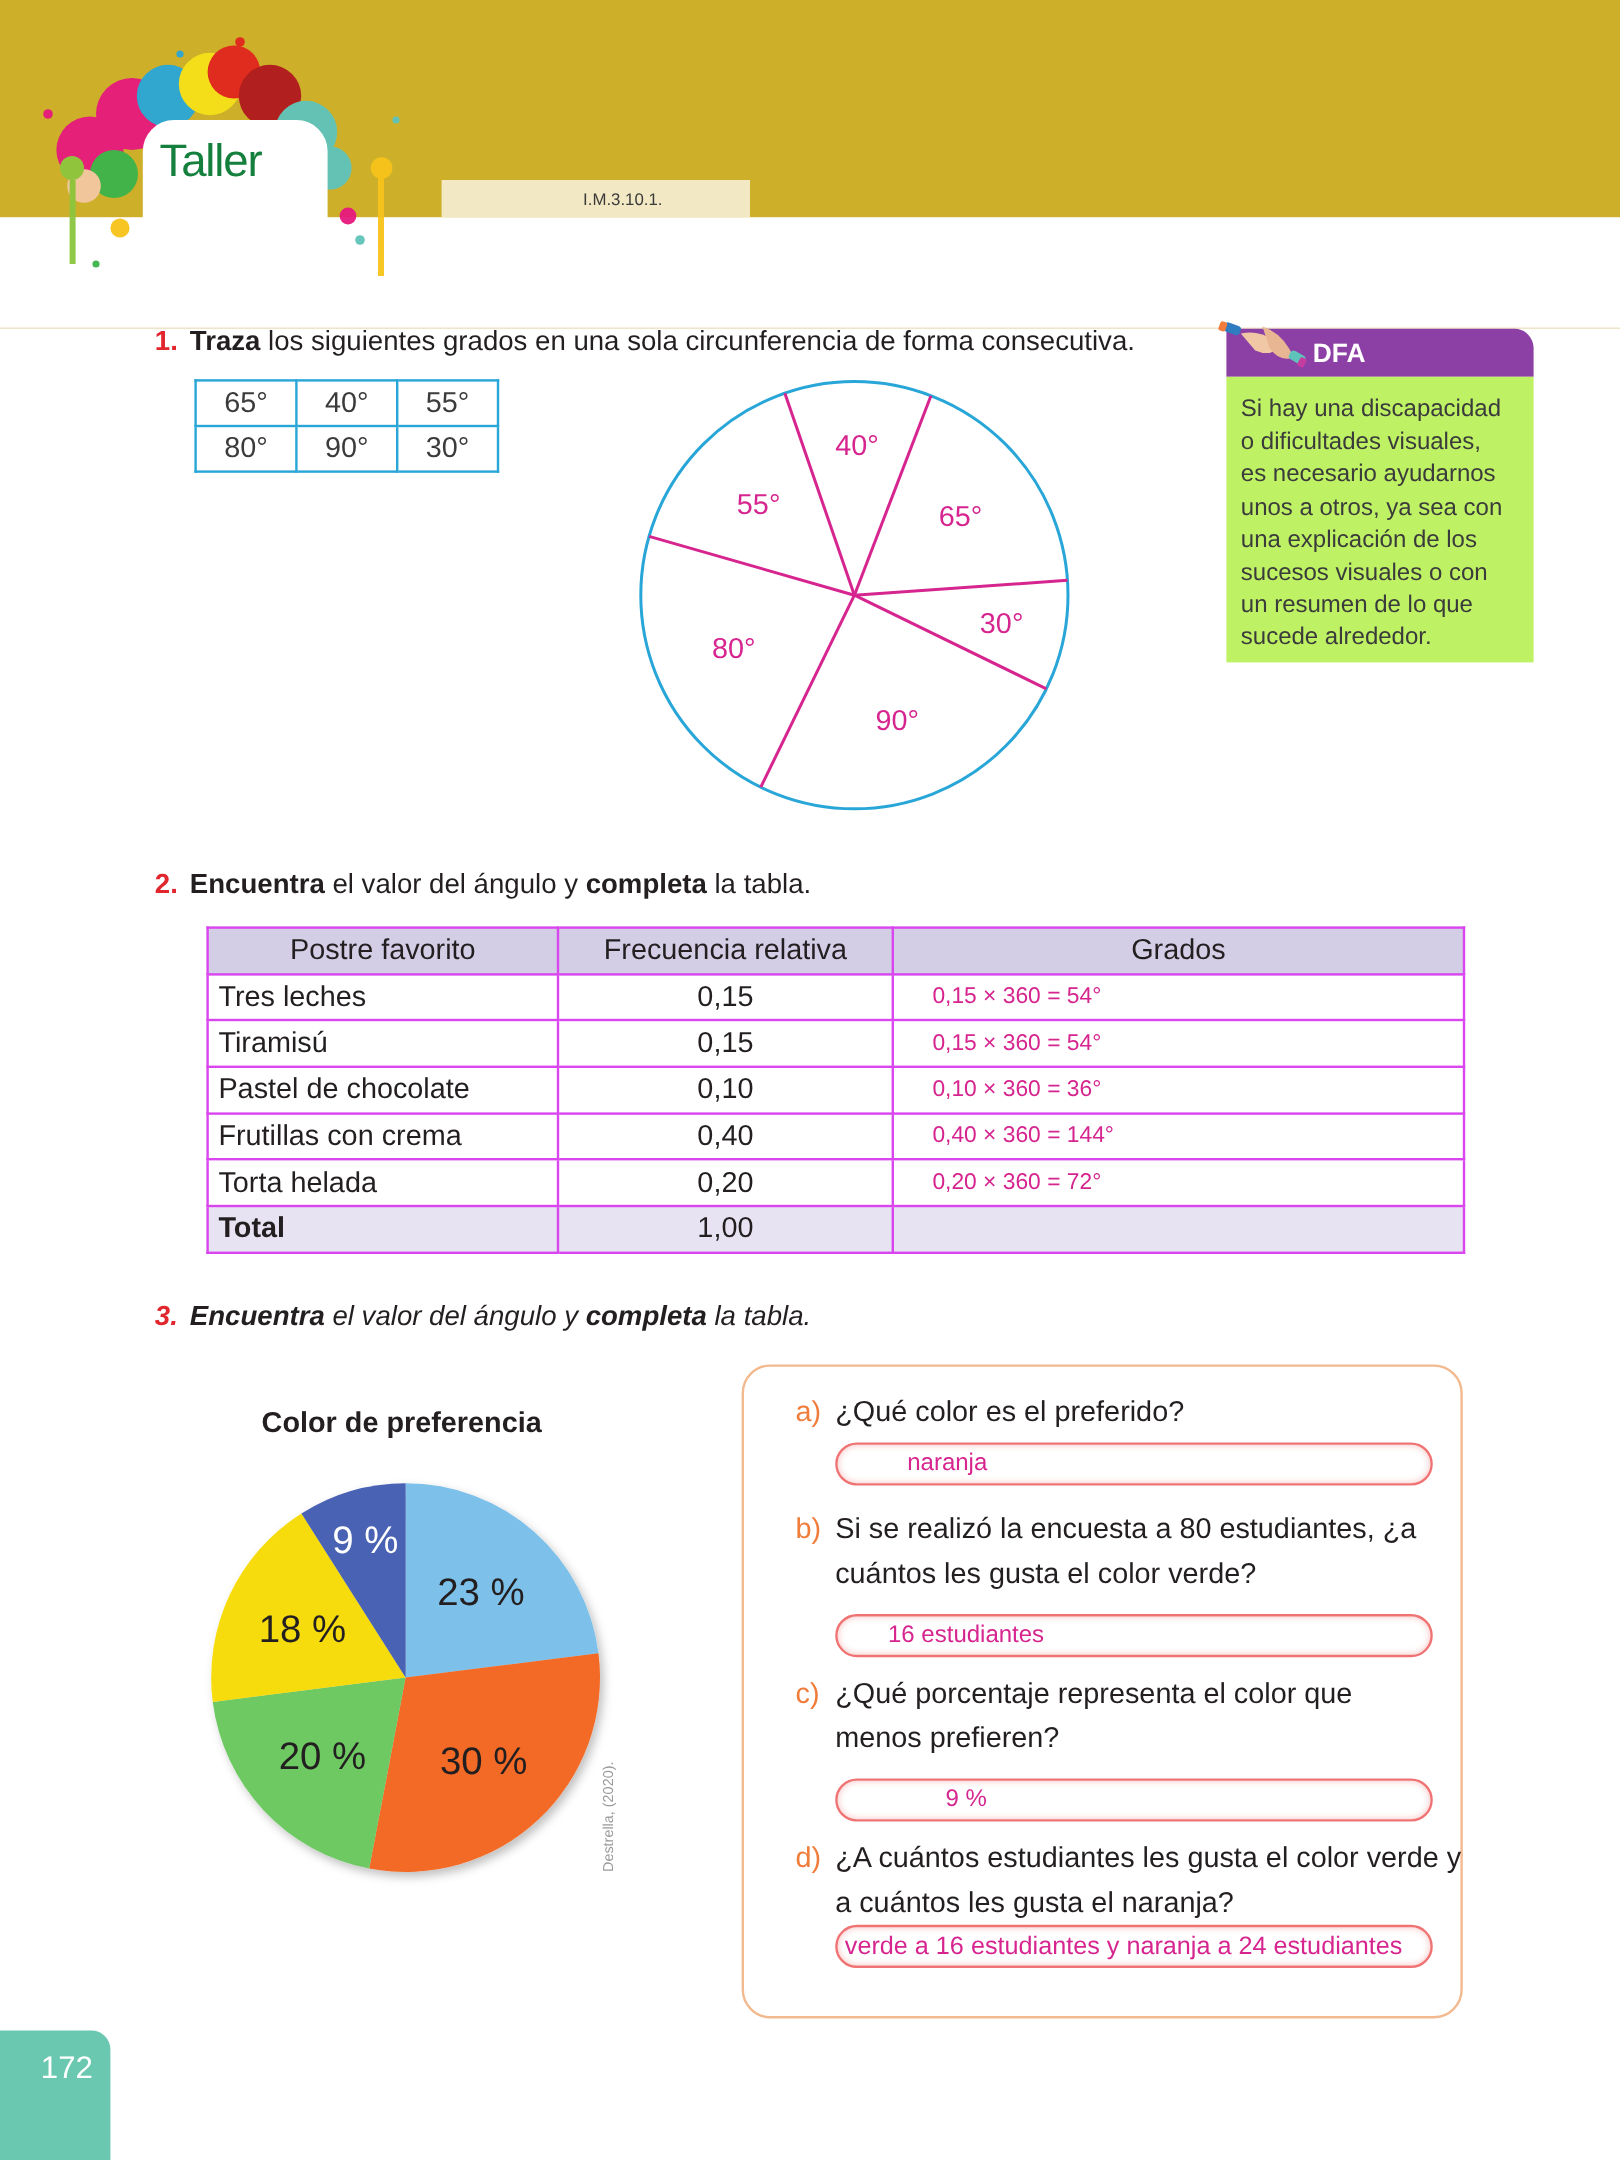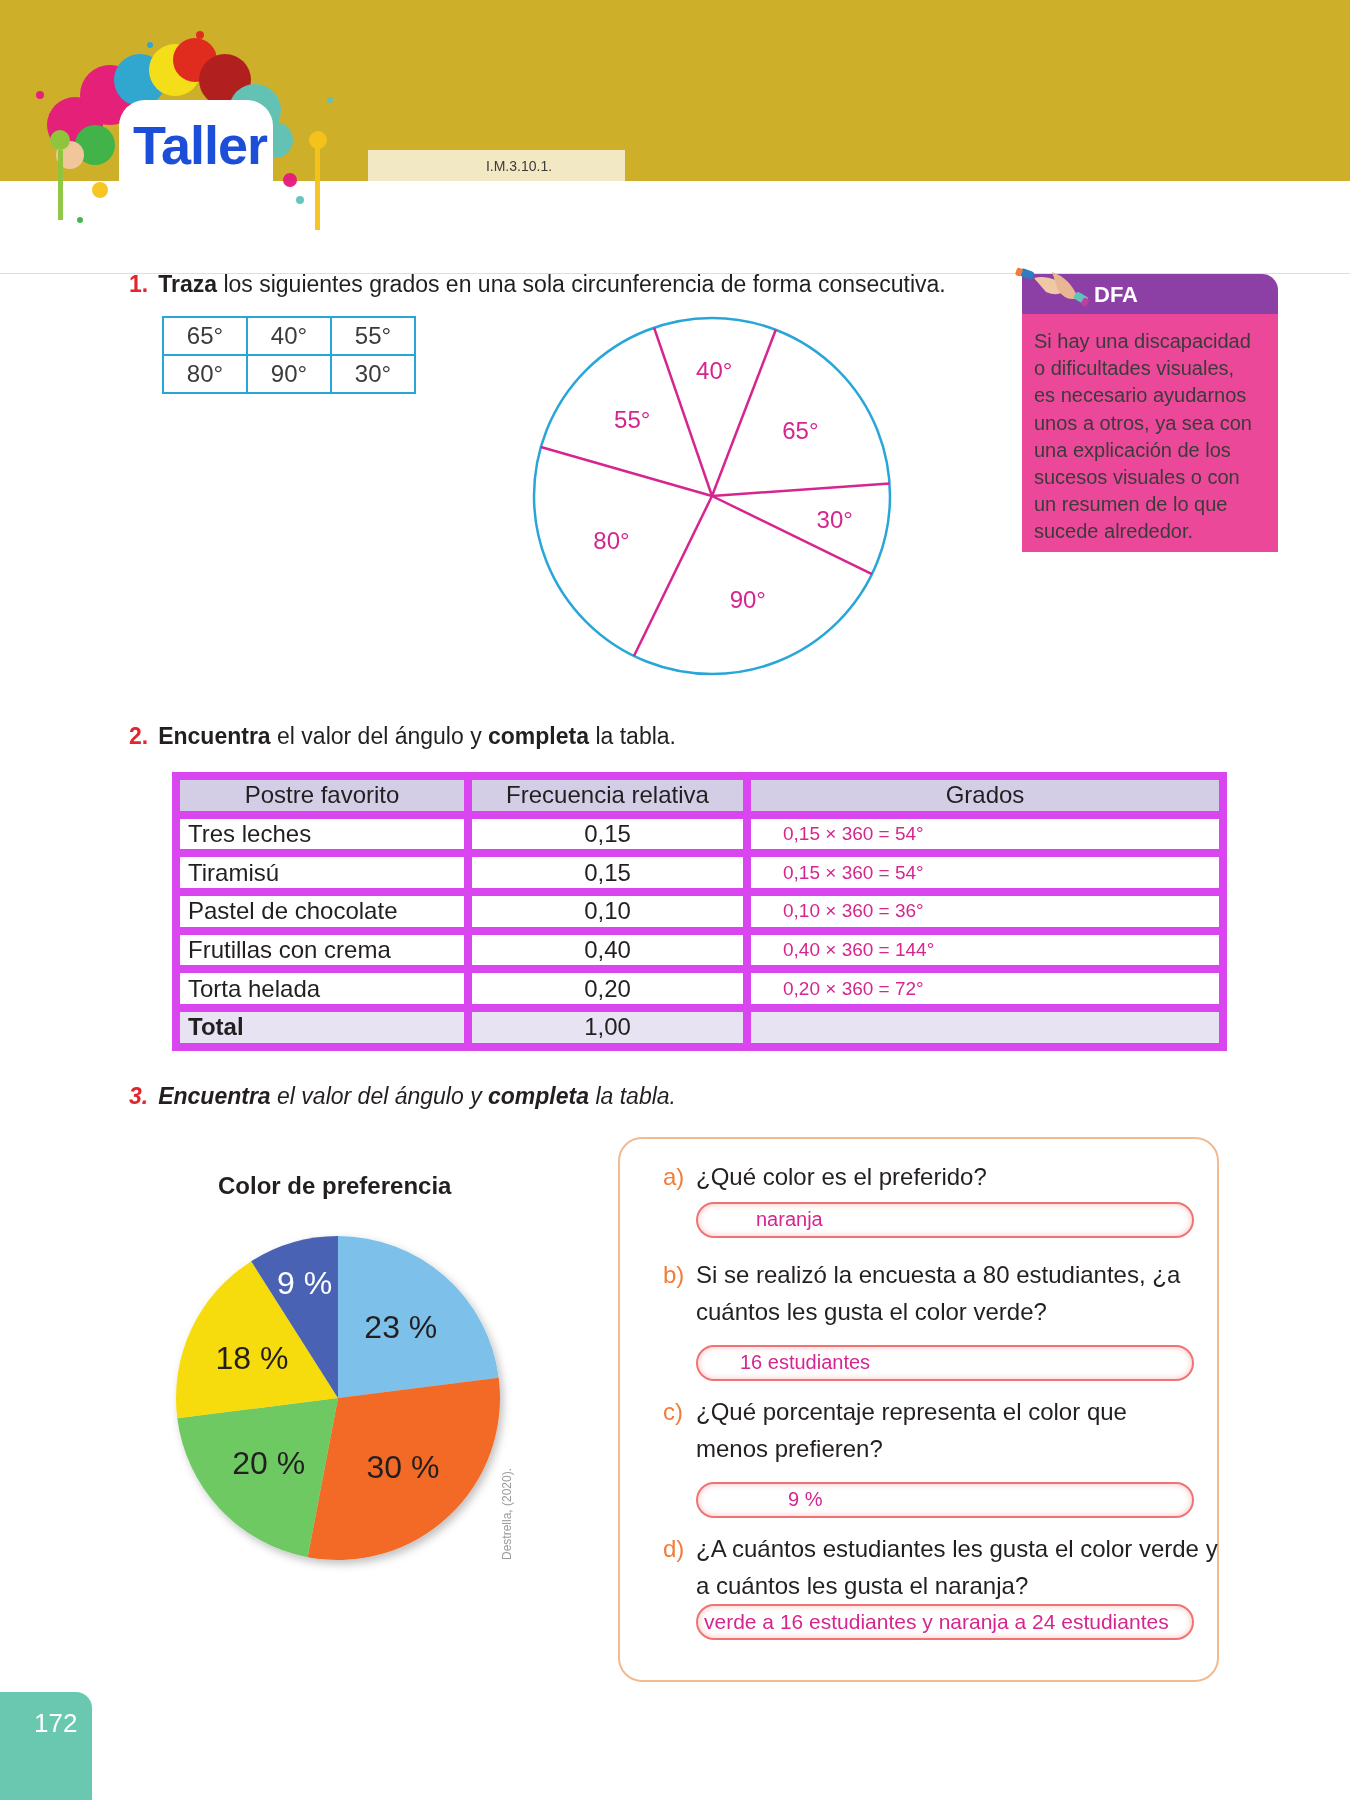--- a/index.html
+++ b/index.html
@@ -4,45 +4,45 @@
 <style>
   * { box-sizing: border-box; margin: 0; padding: 0; }
   html, body { width: 1350px; height: 1800px; background: #ffffff; overflow: hidden; }
   body { position: relative; font-family: "Liberation Sans", "DejaVu Sans", sans-serif; color: #231f20; }
 
   
   .header-band { position: absolute; left: 0; top: 0; width: 1350px; height: 181px; background: #cdaf2a; }
   .header-rule { position: absolute; left: 0; top: 273px; width: 1350px; height: 1px; background: #eadfb8; }
   .splash { position: absolute; left: 0; top: 20px; width: 360px; height: 250px; }
   .taller-tab { position: absolute; left: 119px; top: 100px; width: 154px; height: 150px; background: #fff; border-radius: 26px 26px 0 0; }
-  .taller-title { position: absolute; left: 133px; top: 114px; font-size: 54px; font-weight: bold; color: #1d4ed8; letter-spacing: -1px; }
+  .taller-title { position: absolute; left: 133px; top: 114px; font-size: 38px; font-weight: normal; color: #15803d; letter-spacing: -1px; }
   .code-box { position: absolute; left: 368px; top: 150px; width: 257px; height: 31px; background: #f2e8c4; display: flex; align-items: center; justify-content: center; font-size: 14px; color: #3b3b3b; padding-left: 45px; }
 
   
   .ex { position: absolute; font-size: 23px; color: #231f20; white-space: nowrap; }
   .ex .num { color: #e1262e; font-weight: bold; margin-right: 10px; }
   .ex b { font-weight: bold; }
 
   
   .deg-table { position: absolute; left: 162px; top: 316px; border-collapse: collapse; }
   .deg-table td { width: 84px; height: 38px; border: 2px solid #29a6d8; text-align: center; font-size: 24px; color: #3b3b3b; }
 
   
   .circle-svg { position: absolute; left: 500px; top: 300px; }
 
   
   .dfa { position: absolute; left: 978px; top: 274px; width: 256px; height: 278px; margin-left: 44px; }
   .dfa-head { position: absolute; left: 0; top: 0; width: 256px; height: 40px; background: #8c3fa4; border-radius: 0 16px 0 0; }
   .dfa-label { position: absolute; left: 72px; top: 8px; font-size: 22px; font-weight: bold; color: #fff; }
-  .dfa-body { position: absolute; left: 0; top: 40px; width: 256px; height: 238px; background: #ec4899; padding: 14px 12px 0 12px; font-size: 20px; line-height: 27.2px; color: #3b3b3b; }
+  .dfa-body { position: absolute; left: 0; top: 40px; width: 256px; height: 238px; background: #bef264; padding: 14px 12px 0 12px; font-size: 20px; line-height: 27.2px; color: #3b3b3b; }
   .hands-icon { position: absolute; left: -10px; top: -10px; width: 90px; height: 50px; }
 
   
   .dessert-table { position: absolute; left: 172px; top: 772px; border-collapse: collapse; }
-  .dessert-table th, .dessert-table td { border: 8px solid #d946ef; height: 38.7px; font-weight: normal; font-size: 24px; color: #231f20; }
+  .dessert-table th, .dessert-table td { border: 2px solid #d946ef; height: 38.7px; font-weight: normal; font-size: 24px; color: #231f20; }
   .dessert-table th { background: #d3cde6; text-align: center; }
   .dessert-table td.name { padding-left: 8px; text-align: left; }
   .dessert-table td.freq { text-align: center; }
   .dessert-table td.deg { padding-left: 32px; font-size: 19px; color: #d6258f; text-align: left; }
   .dessert-table tr.total td { background: #e8e3f2; }
   .dessert-table tr.total td.name { font-weight: bold; }
   .c1 { width: 292px; } .c2 { width: 279px; } .c3 { width: 476px; }
 
   
   .pie-title { position: absolute; left: 218px; top: 1172px; font-size: 24px; font-weight: bold; color: #231f20; white-space: nowrap; }

